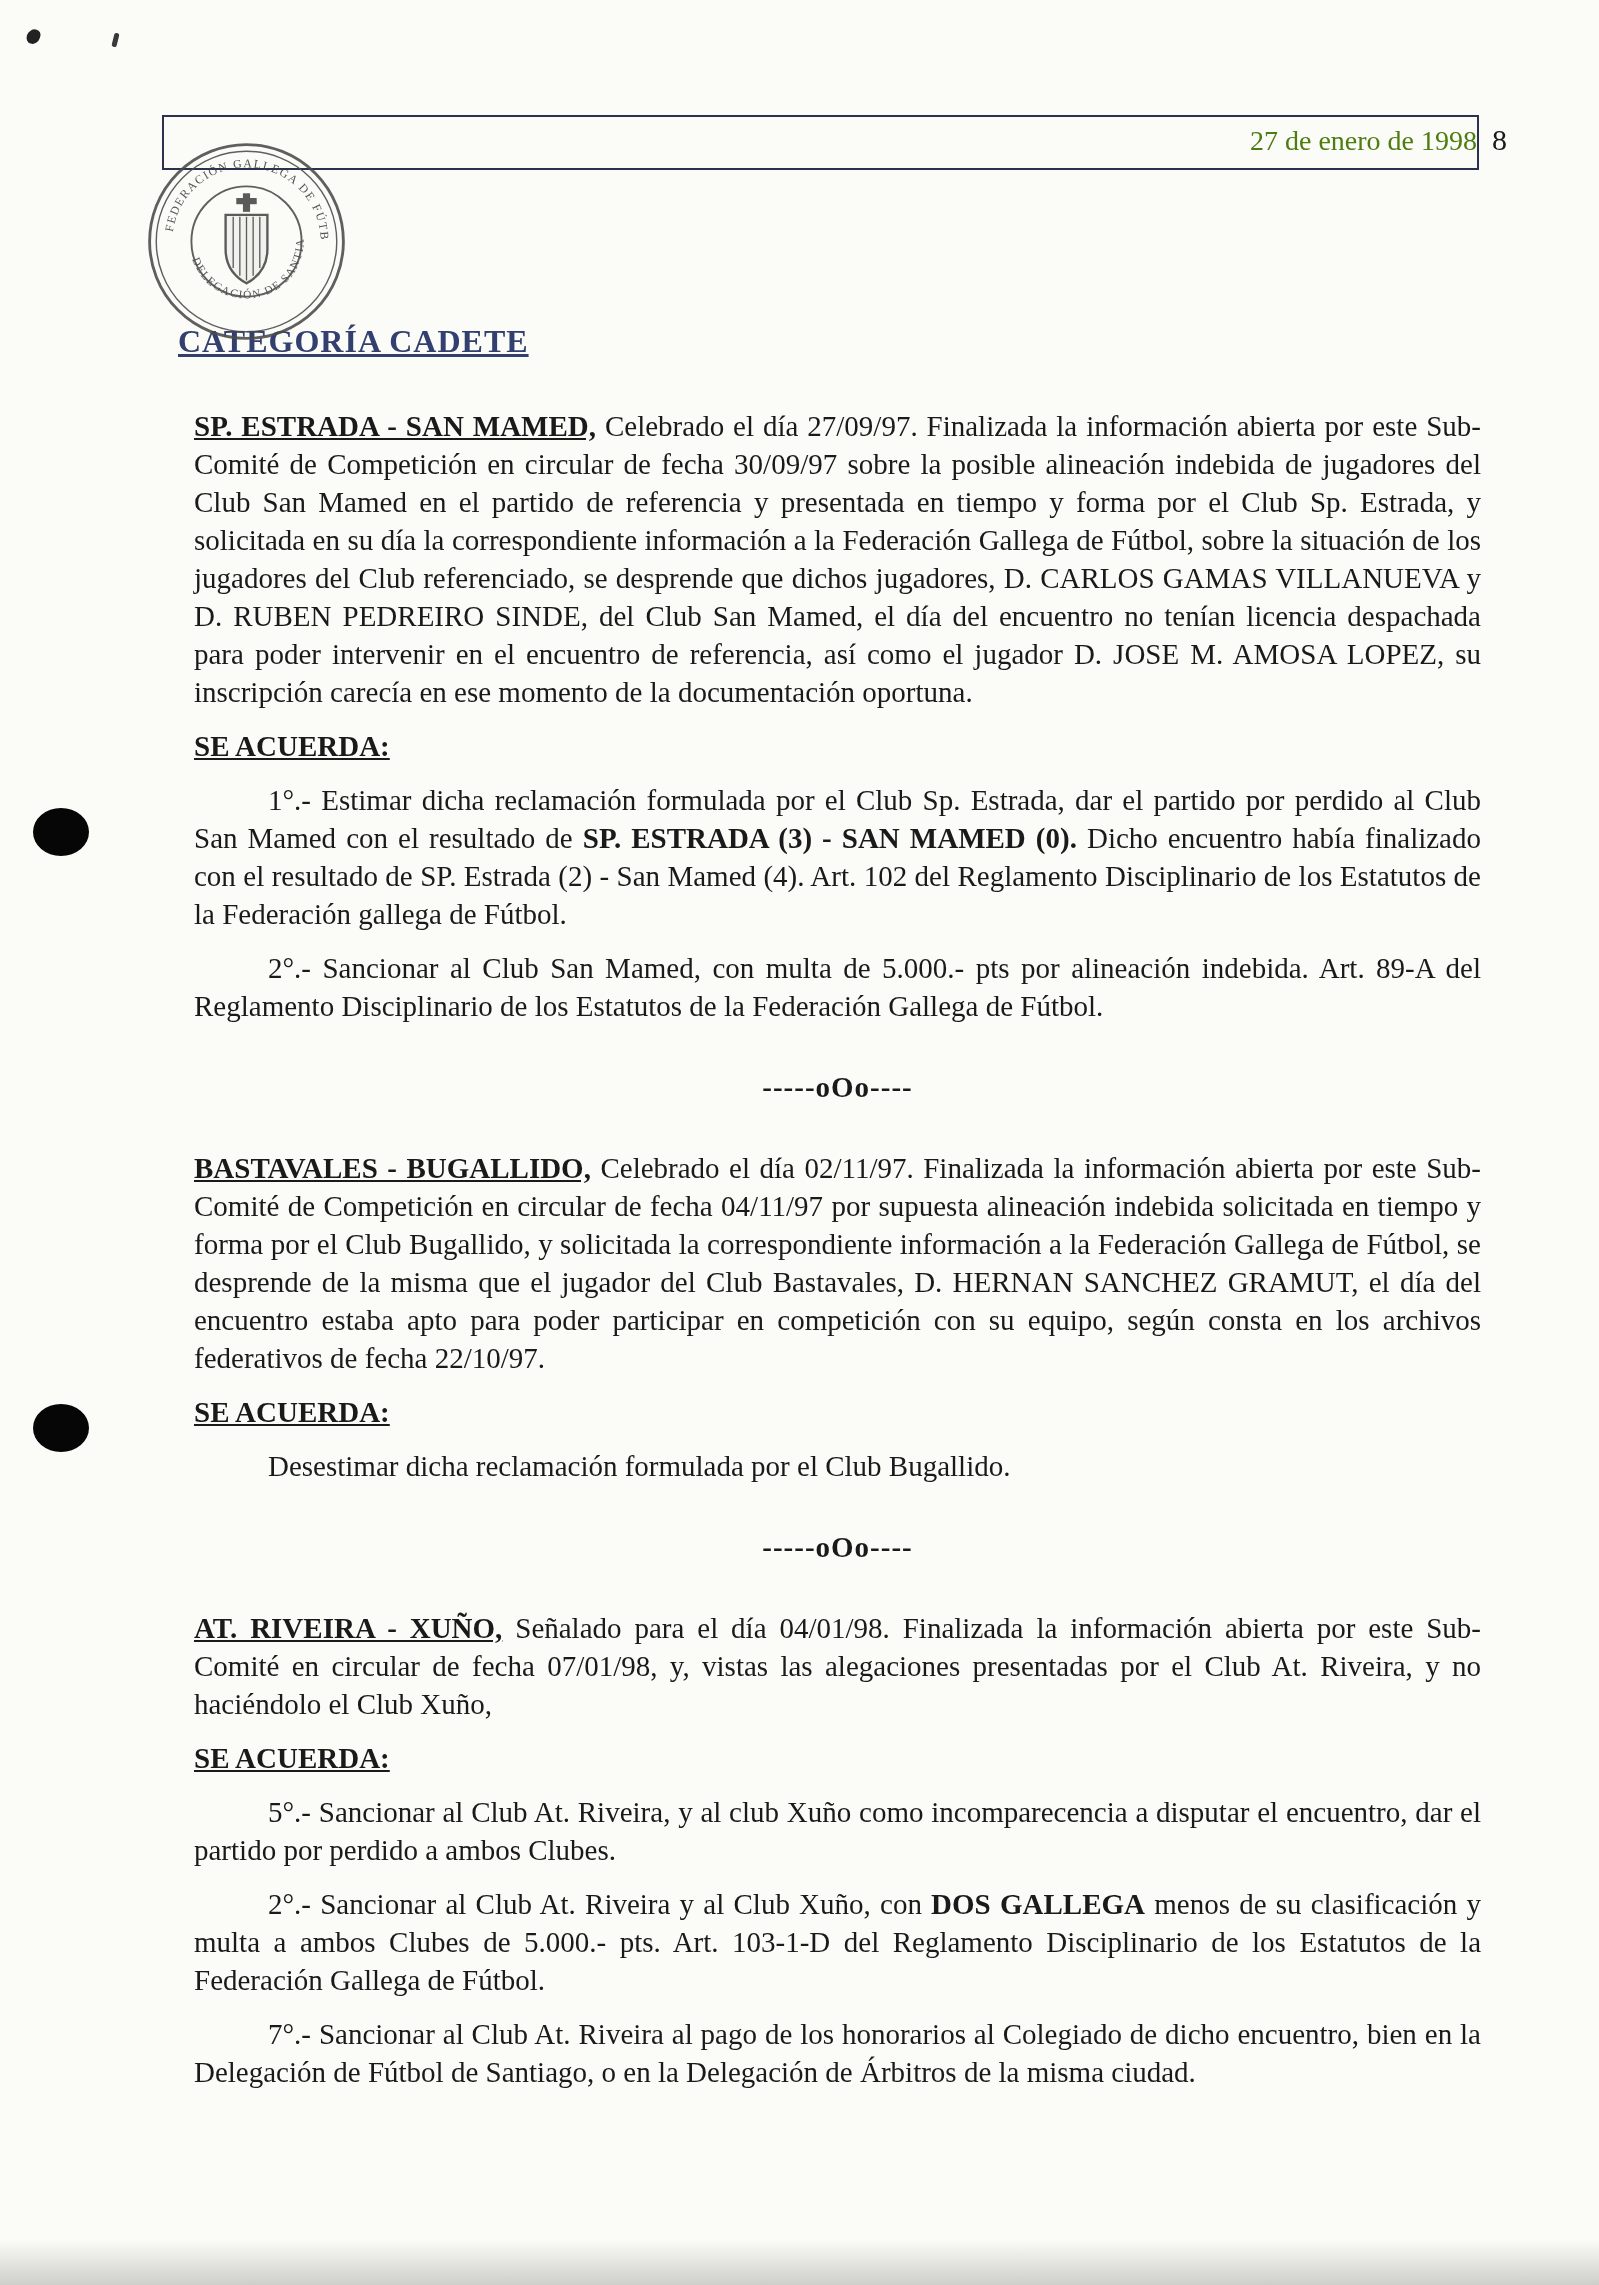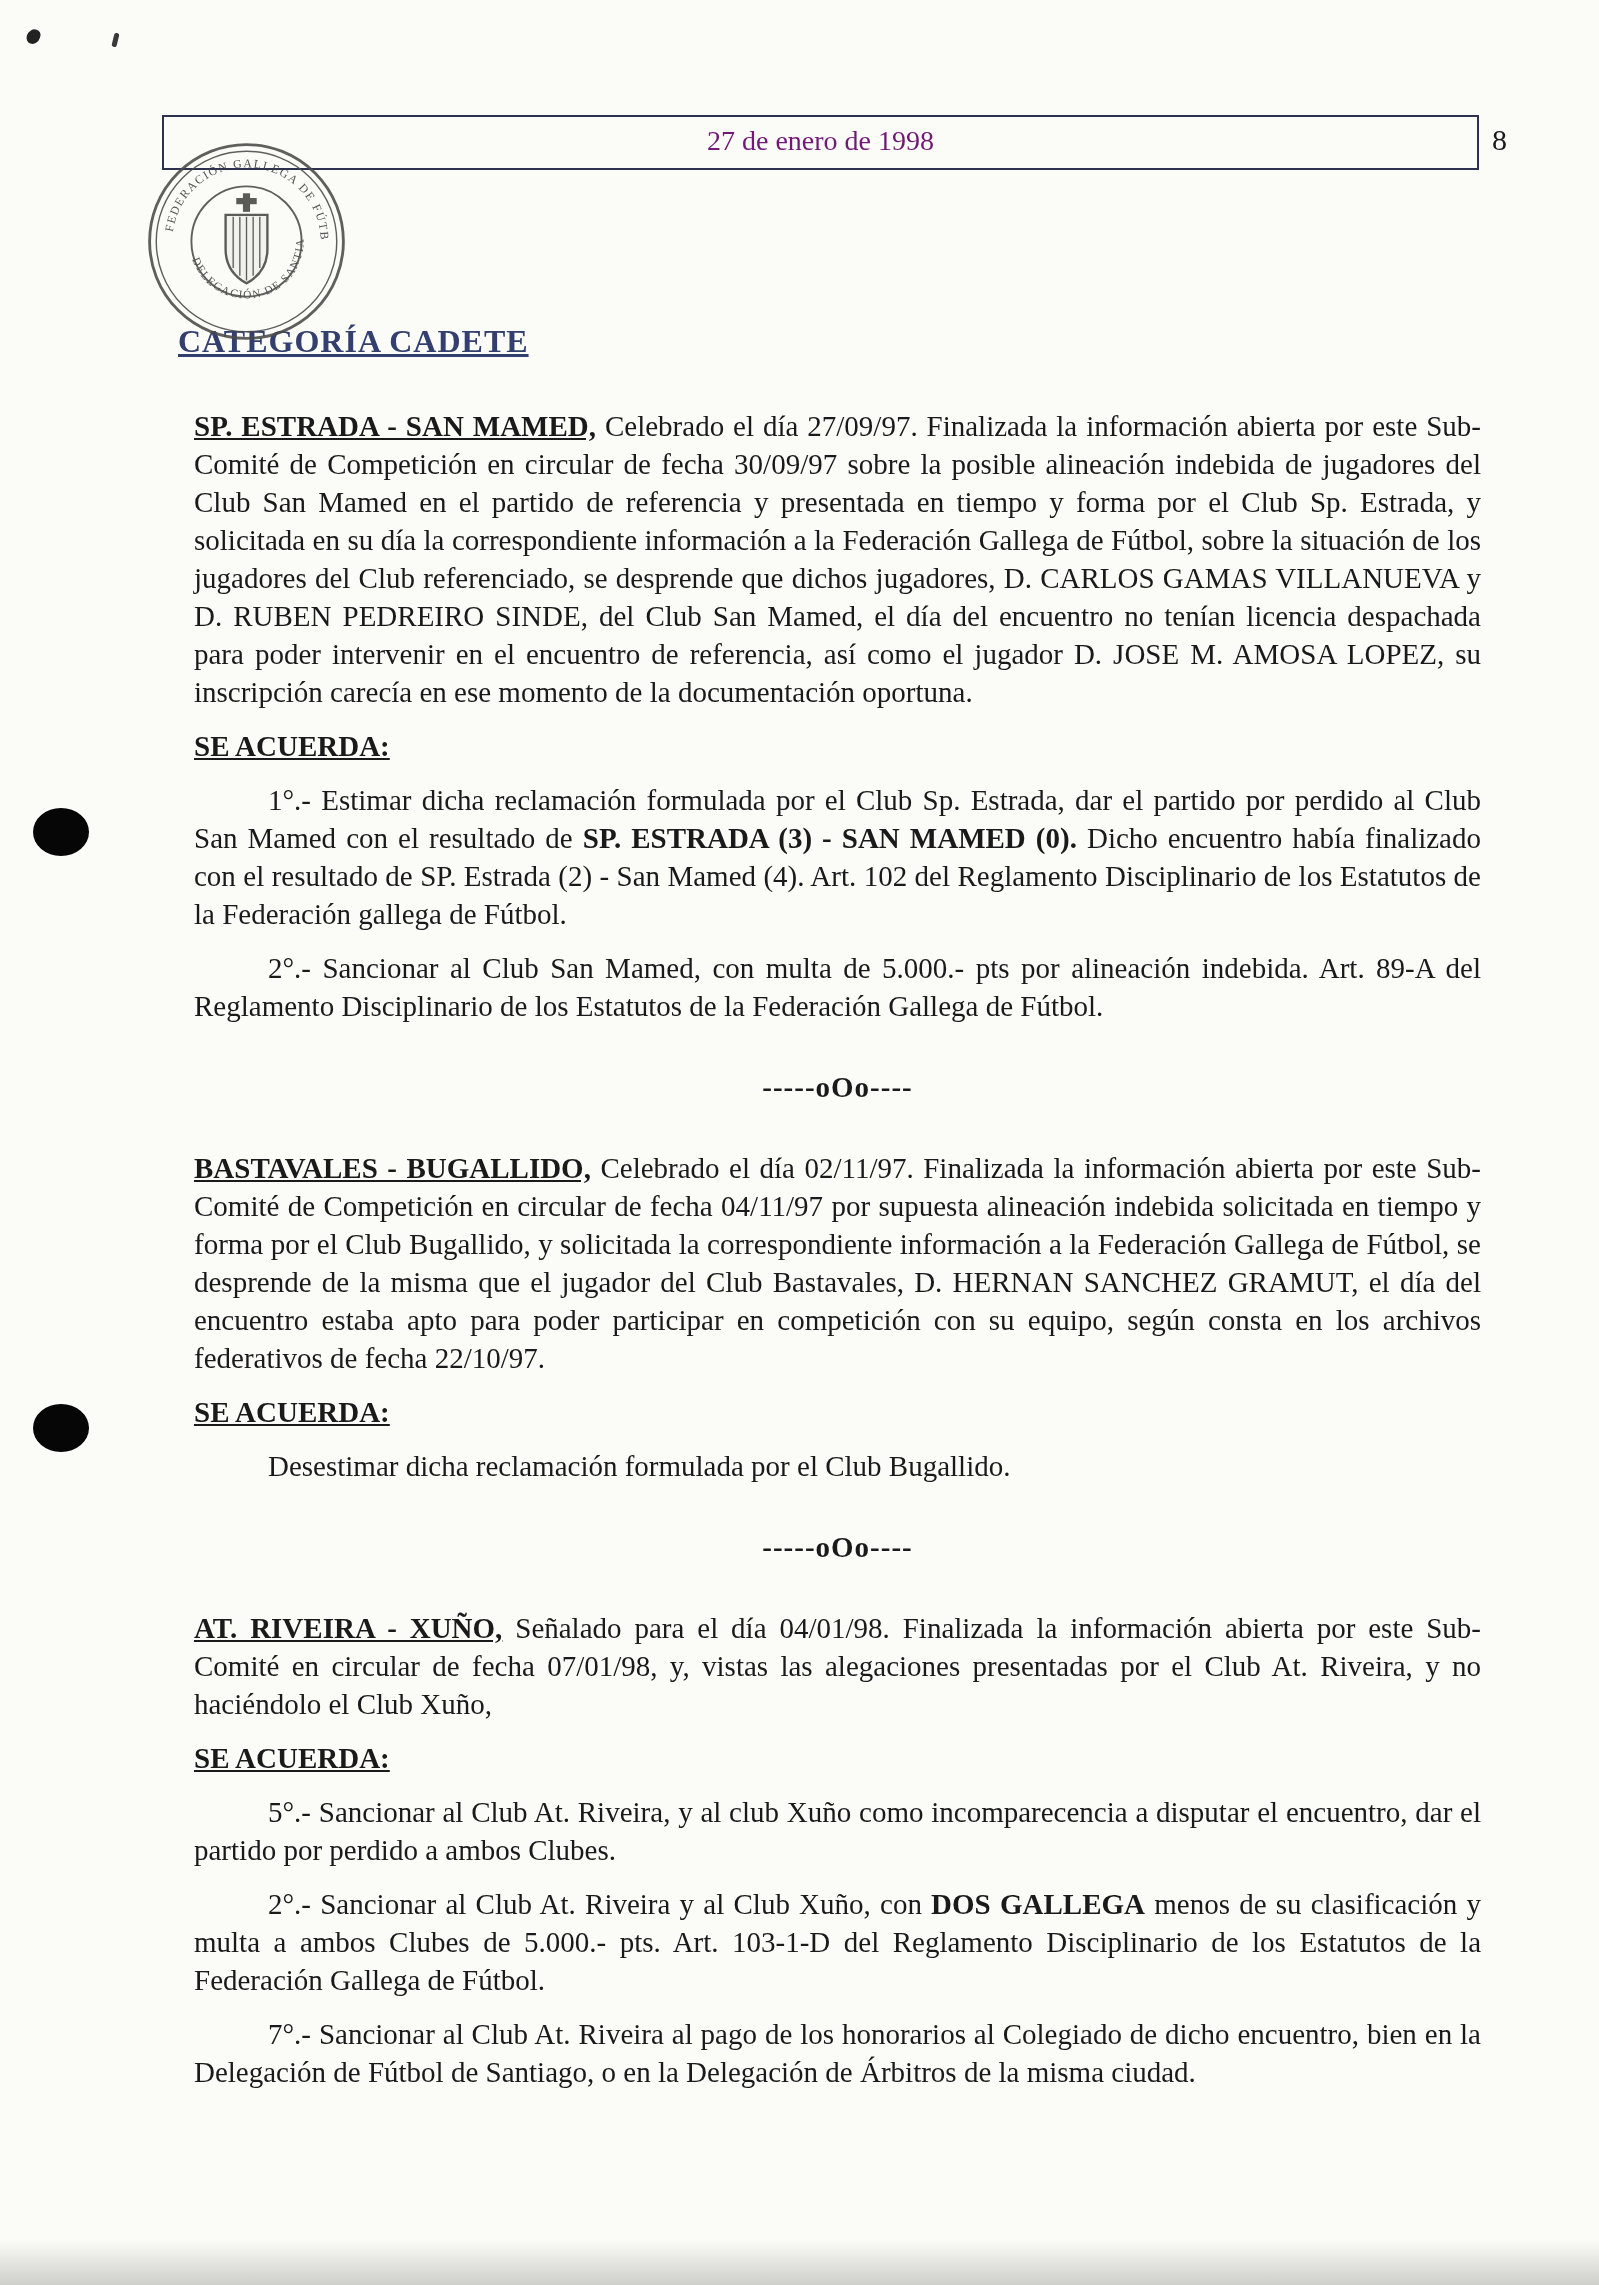--- a/index.html
+++ b/index.html
@@ -13,21 +13,21 @@
     position:absolute;left:162px;top:115px;width:1313px;
     border:2.9px solid #2c3150;background:transparent;z-index:1;
   }
   .header-title{
     font-style:italic;font-weight:bold;font-size:43px;line-height:1.25;
     color:#232e6e;padding:5.9px 9.8px 3.9px 17.6px;white-space:nowrap;overflow:hidden;
     border-bottom:2.9px solid #232e6e;
     text-shadow:0.6px 0 0 #232e6e;letter-spacing:0.5px;
   }
   .header-date{
-    text-align:center;font-size:28px;color:#701a75;padding:7.8px 0 11.7px 0;
+    text-align:right;font-size:28px;color:#4d7c0f;padding:7.8px 0 11.7px 0;
   }
   .page-num{position:absolute;left:1492px;top:123px;font-size:30px;color:#1a1a1a;}
   
   .seal{position:absolute;left:142px;top:137px;width:209px;height:209px;z-index:2;opacity:0.88;}
   
   .content{
     position:absolute;left:178px;top:322px;width:1319px;
     font-size:29px;line-height:38px;text-align:justify;
   }
   .cat-heading{

